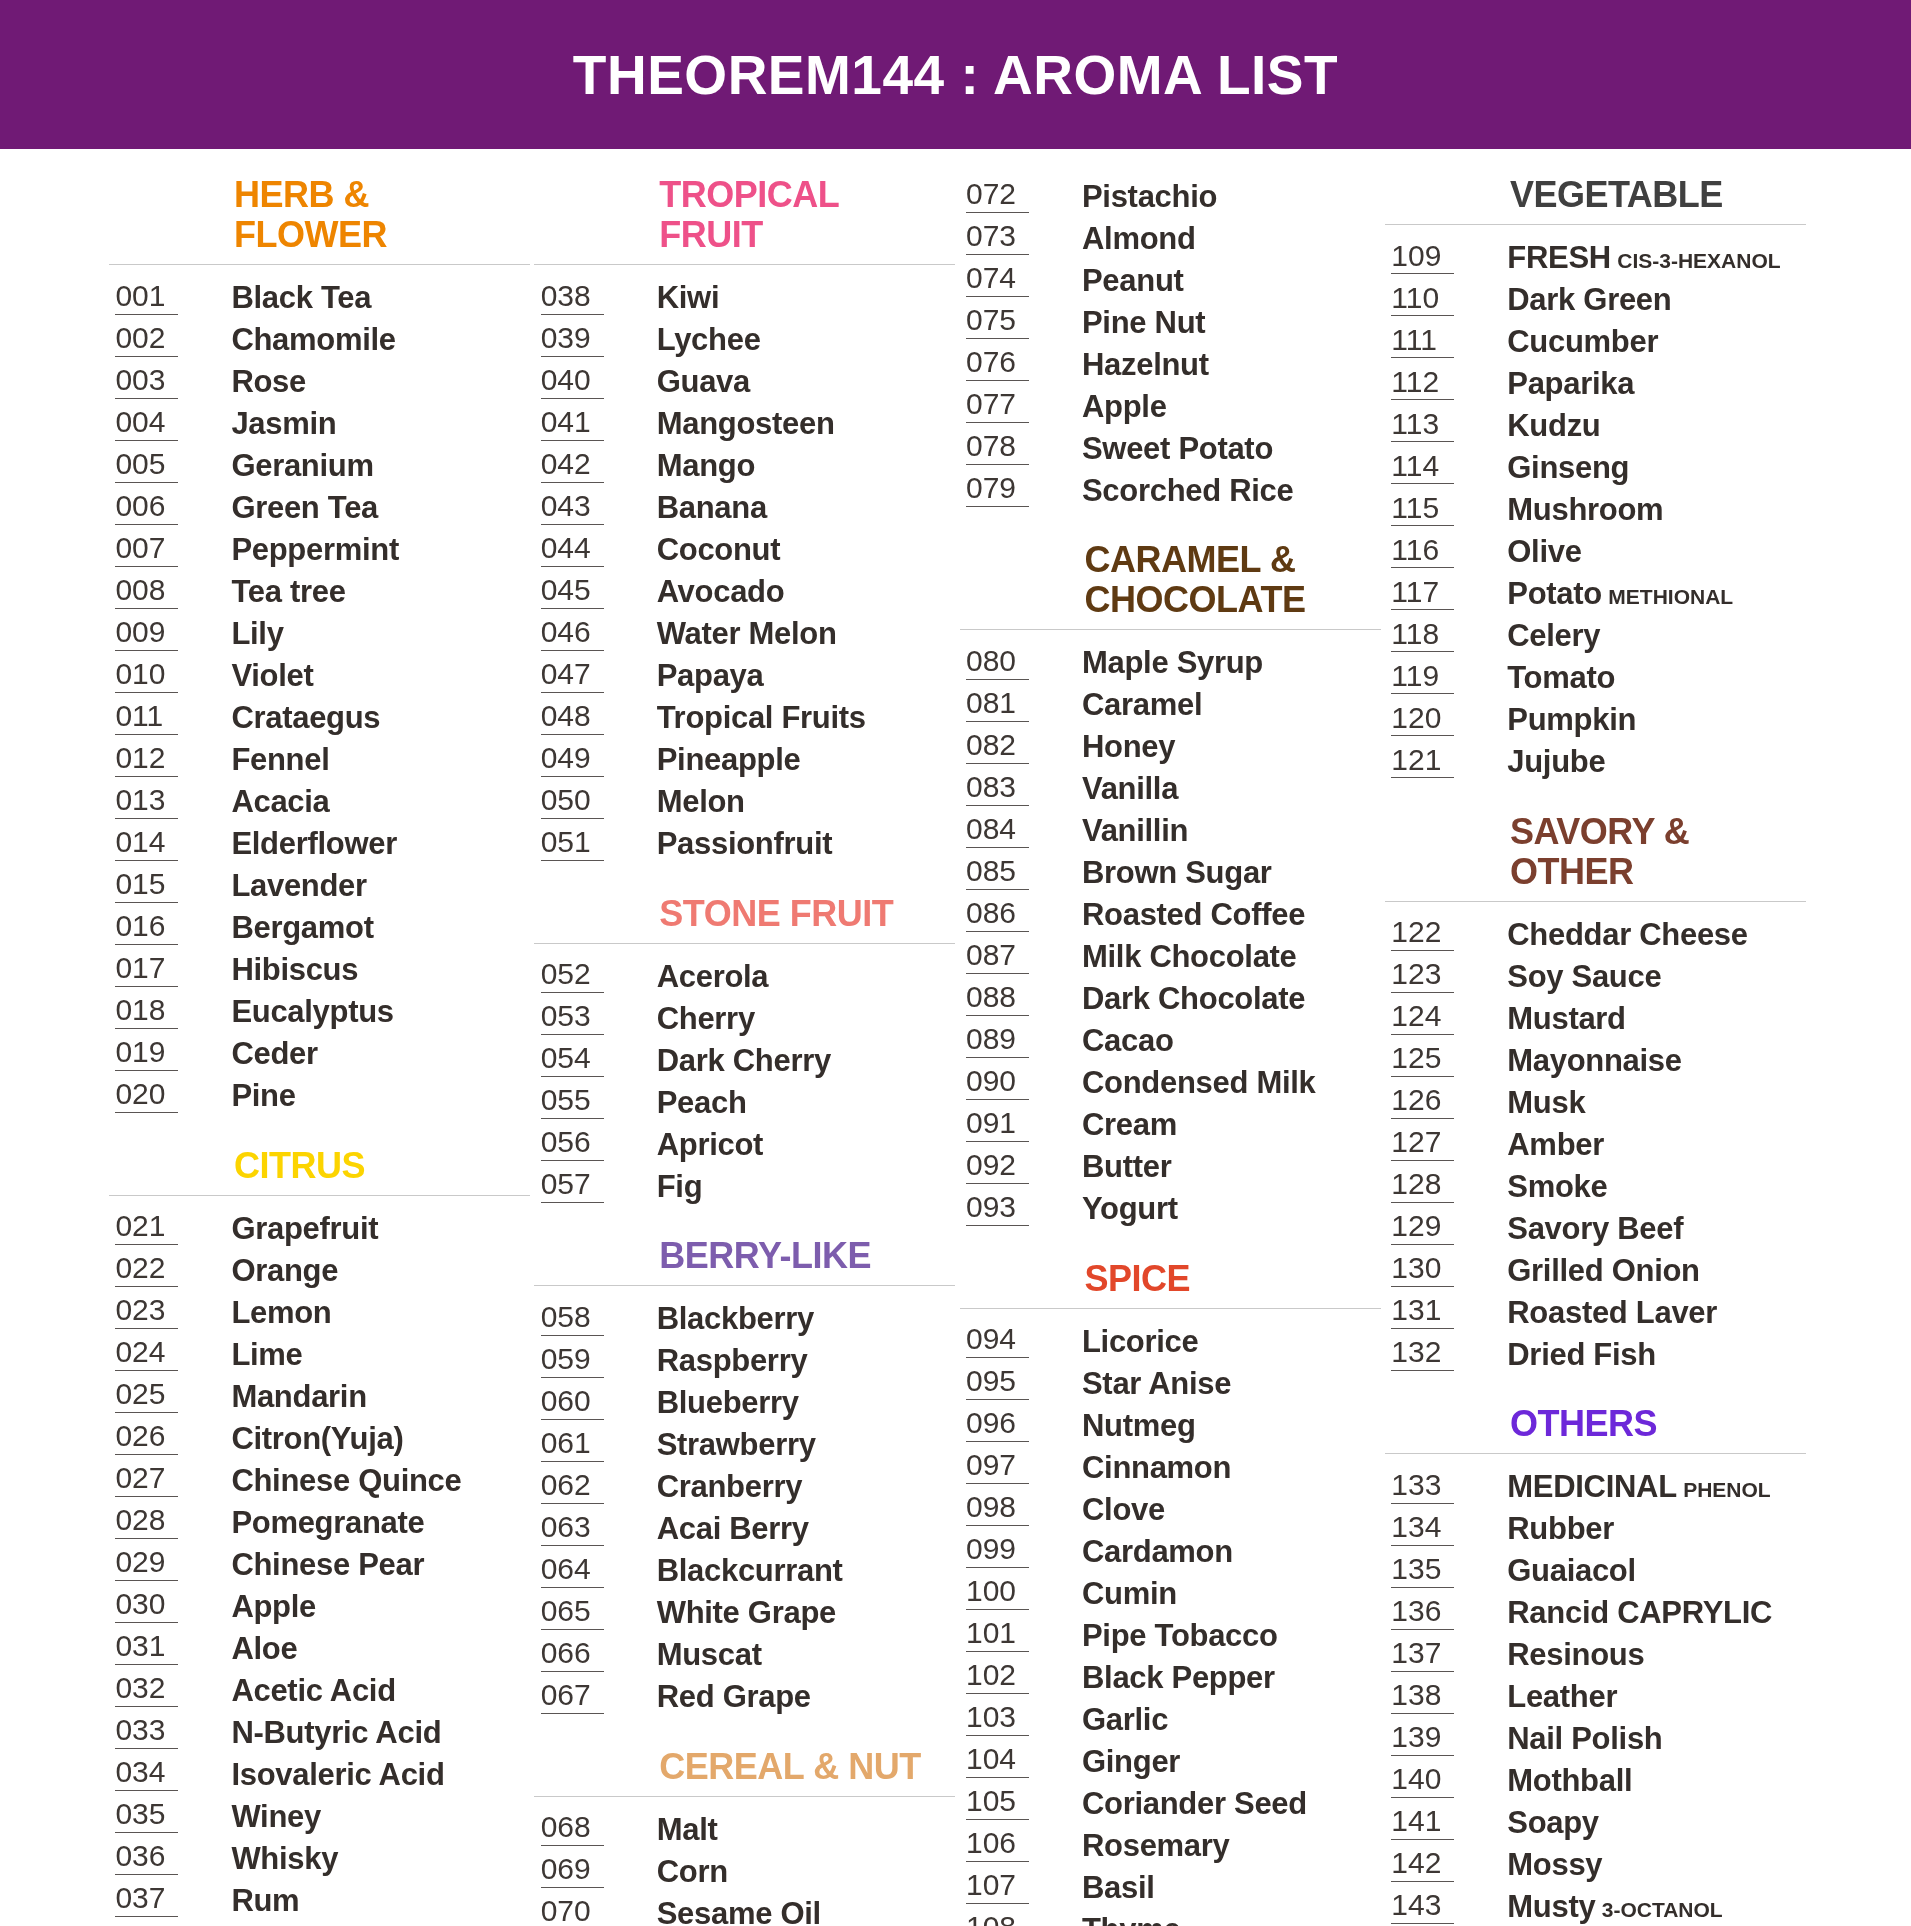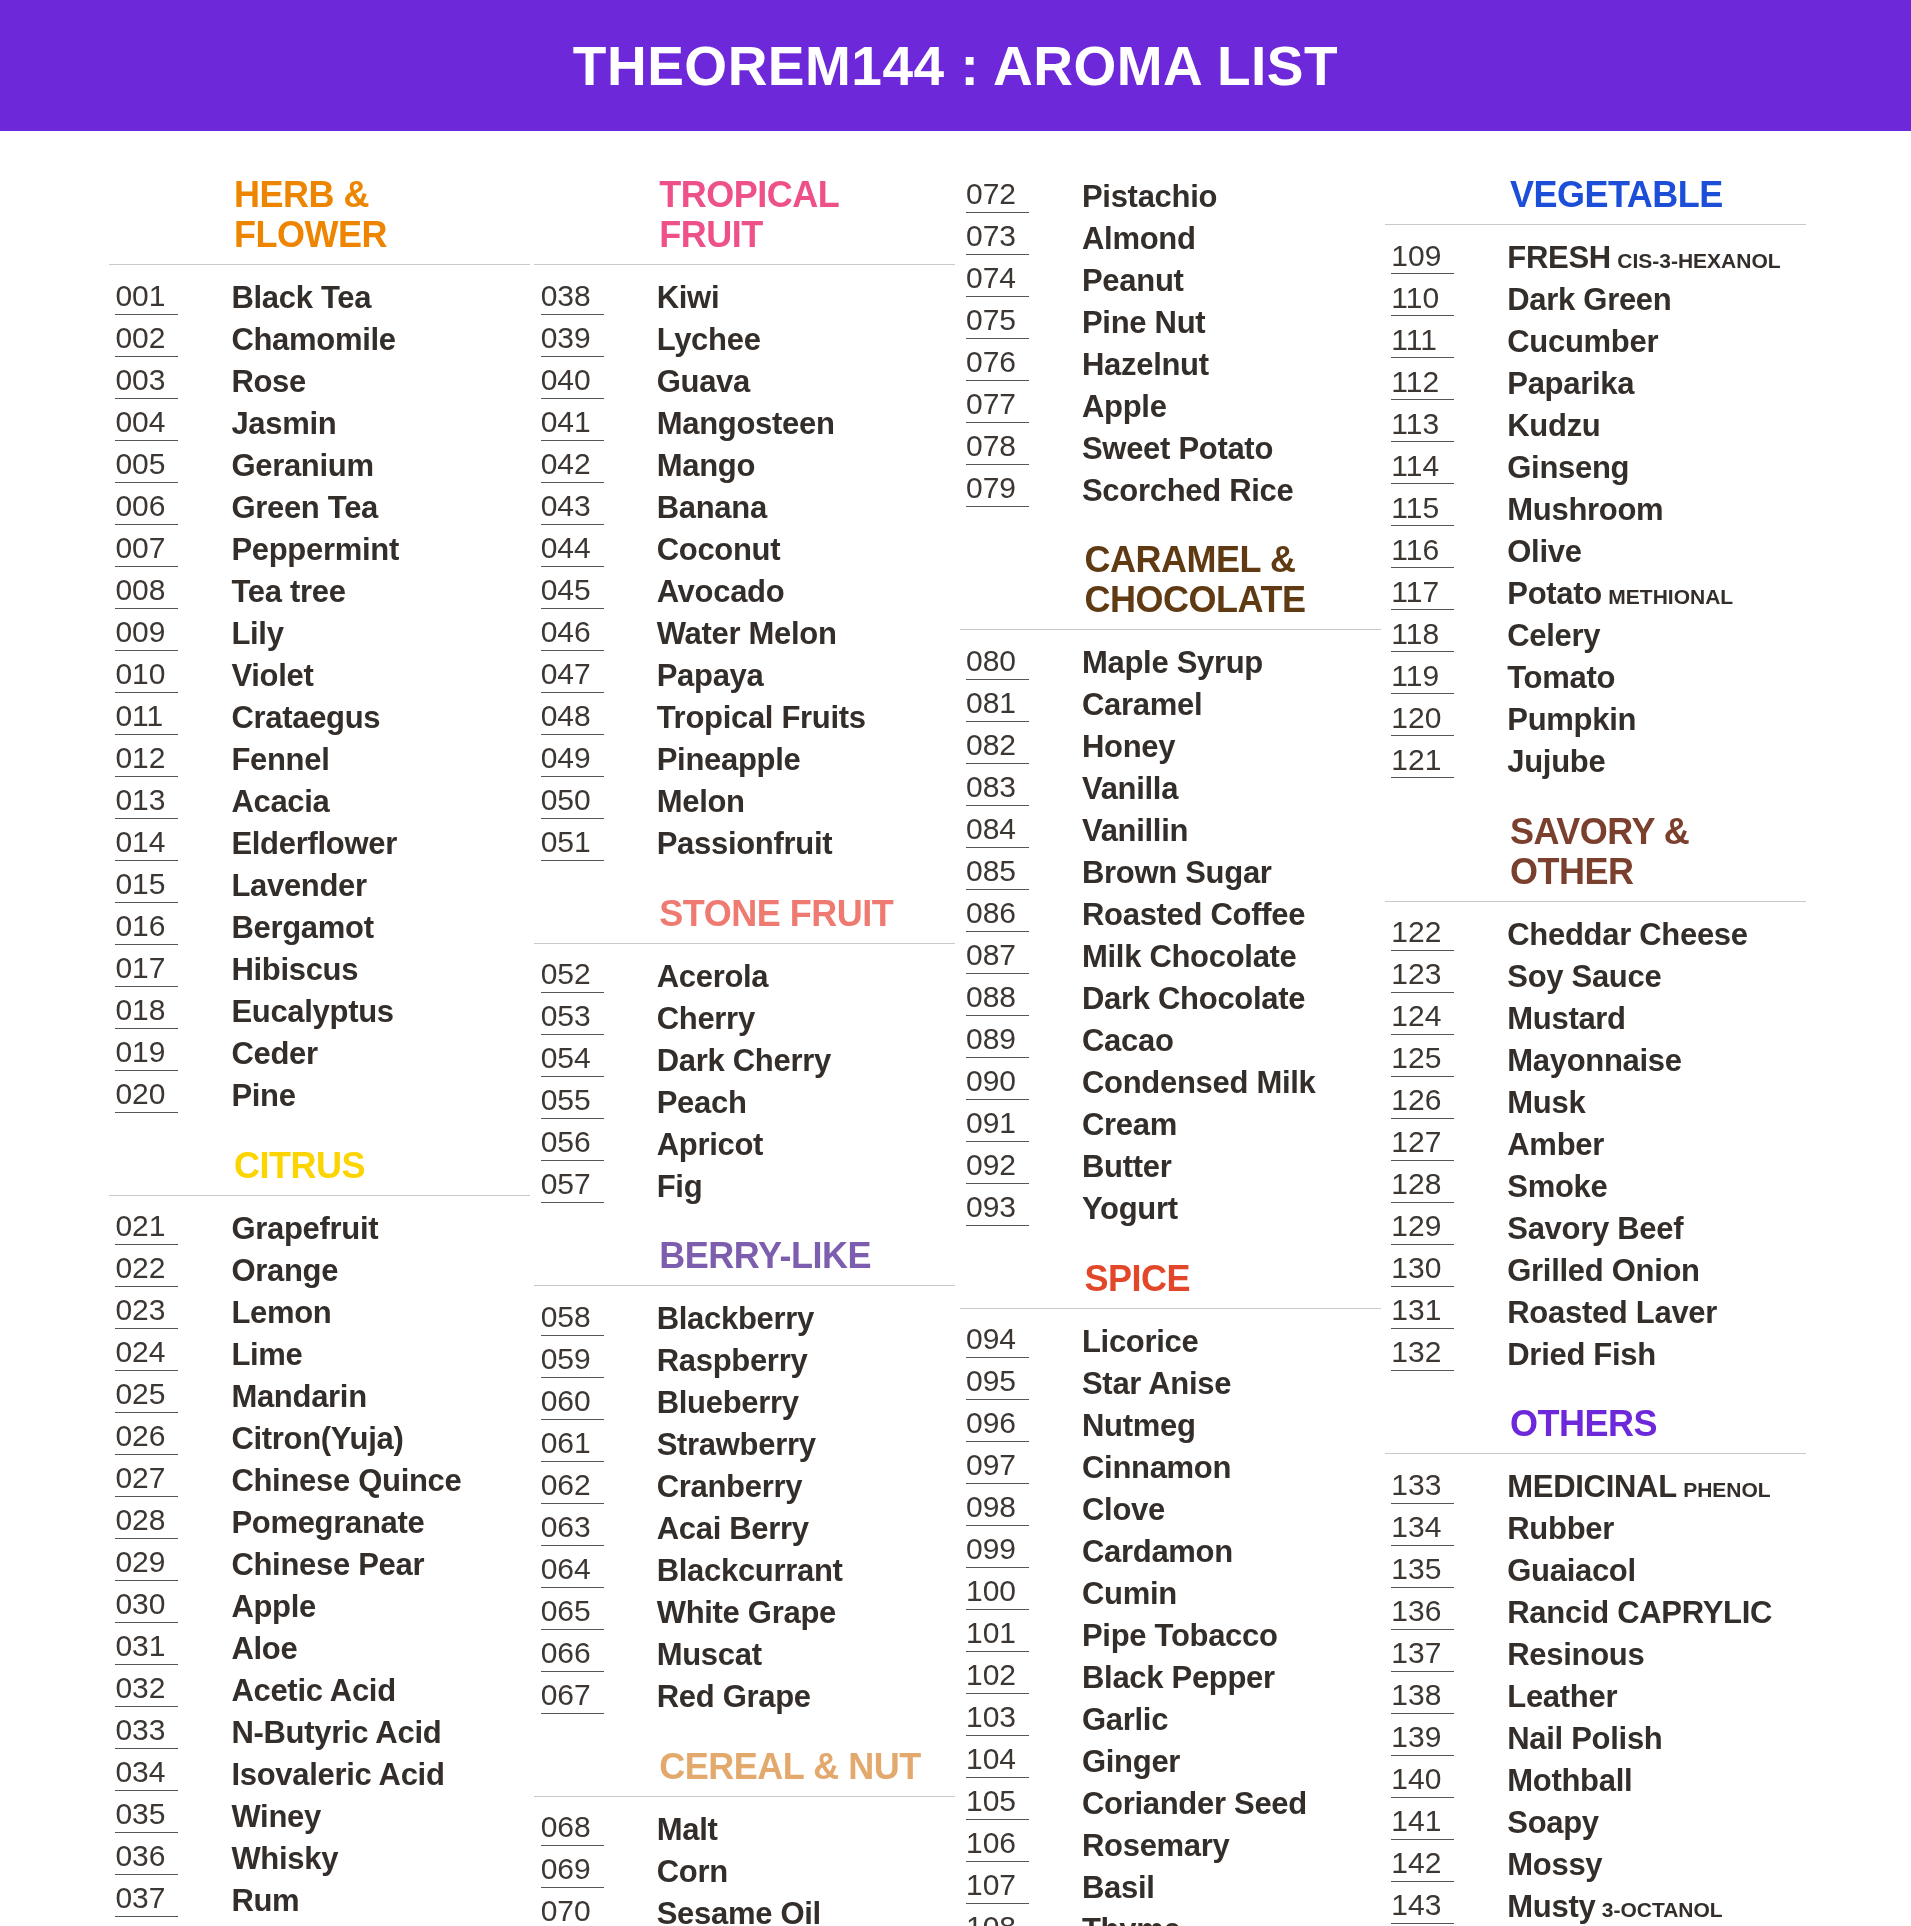--- a/index.html
+++ b/index.html
@@ -8,22 +8,22 @@
     width: 1911px;
     height: 1926px;
     background: #ffffff;
     font-family: "Liberation Sans", "DejaVu Sans", sans-serif;
     overflow: hidden;
   }
   .banner {
     position: absolute;
     top: 0; left: 0;
     width: 100%;
-    height: 131px;
-    background: #6d28d9;
+    height: 149px;
+    background: #701a75;
     display: flex;
     align-items: center;
     justify-content: center;
   }
   .banner h1 {
     margin: 0;
     color: #ffffff;
     font-size: 55px;
     font-weight: bold;
     letter-spacing: 0.5px;
@@ -583,21 +583,21 @@
             </div>
             <div class="row">
               <span class="num">108</span>
               <span class="name"><span>Thyme</span></span>
             </div>
           </div>
         </section>
       </div>
       <div class="column">
         <section class="block">
-          <h2 class="cat-header" style="color: #1d4ed8; margin: 0px 0px 0px 125px;">VEGETABLE</h2>
+          <h2 class="cat-header" style="color: #404040; margin: 0px 0px 0px 125px;">VEGETABLE</h2>
           <hr class="cat-rule">
           <div class="items">
             <div class="row">
               <span class="num">109</span>
               <span class="name"><span>FRESH</span><span class="suffix">CIS-3-HEXANOL</span></span>
             </div>
             <div class="row">
               <span class="num">110</span>
               <span class="name"><span>Dark Green</span></span>
             </div>

